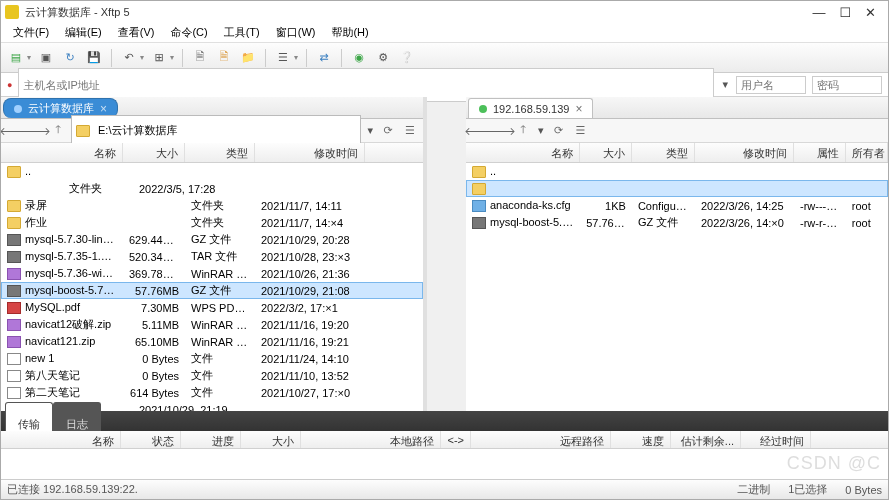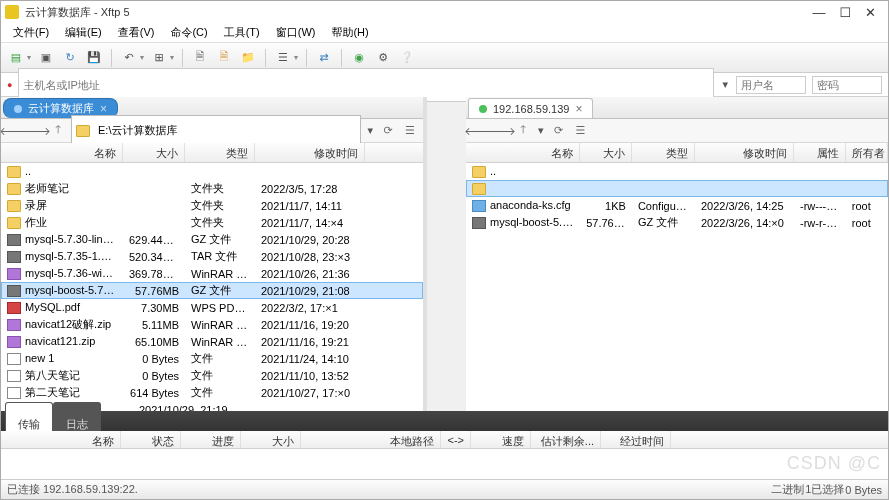--- a/index.html
+++ b/index.html
@@ -60,21 +60,21 @@
   .ficon.pdf { background: #d64545; border: 1px solid #a52b2b; }
   .ficon.zip { background: #b077d8; border: 1px solid #8b52b1; }
   .ficon.gz { background: #777; border: 1px solid #555; }
   .ficon.auto { background: #6fb0e6; border: 1px solid #4a8bc1; }
   
   .bottabs { height: 20px; background: linear-gradient(#444,#333); display: flex; align-items: flex-end; padding: 0 4px; }
   .btab { height: 18px; padding: 14px 12px; color: #ddd; border: 1px solid #555; border-bottom: none; border-radius: 3px 3px 0 0; background: #555; cursor: pointer; }
   .btab.active { background: #fff; color: #333; }
   .bothdr { height: 18px; display: flex; background: linear-gradient(#fdfdfd,#eee); border-bottom: 1px solid #d0d0d0; }
   .botbody { height: 30px; background: #fff; }
-  .statusbar { height: 20px; background: linear-gradient(#fdfdfd,#e8e8e8); border-top: 1px solid #ccc; display: flex; align-items: center; padding: 0 6px; gap: 1px; color: #555; }
+  .statusbar { height: 20px; background: linear-gradient(#fdfdfd,#e8e8e8); border-top: 1px solid #ccc; display: flex; align-items: center; padding: 0 6px; gap: 18px; color: #555; }
   .statusbar .spacer { flex: 1; }
   .watermark { position: absolute; right: 8px; bottom: 26px; color: rgba(120,120,120,.25); font-size: 18px; letter-spacing: 1px; pointer-events: none; }
   
   .L .c1 { width: 122px; } .L .c2 { width: 62px; text-align: right; } .L .c3 { width: 70px; } .L .c4 { width: 110px; }
   .R .c1 { width: 120px; } .R .c2 { width: 54px; text-align: right; } .R .c3 { width: 66px; } .R .c4 { width: 104px; } .R .c5 { width: 54px; } .R .c6 { width: 44px; }
 </style>
 </head>
 <body>
 
 <div class="titlebar">
@@ -160,21 +160,20 @@
         <div class="col c4">修改时间</div>
       </div>
     <div class="listbody" id="llist">
         <div class="row">
           <div class="cell c1"><span class="ficon folder"></span><span>..</span></div>
           <div class="cell c2"></div>
           <div class="cell c3"></div>
           <div class="cell c4"></div>
         </div>
         <div class="row">
-          <div class="cell c1"><span class="ficon folder"></span><span>老师笔记</span></div>
           <div class="cell c2"></div>
           <div class="cell c3">文件夹</div>
           <div class="cell c4">2022/3/5, 17:28</div>
         </div>
         <div class="row">
           <div class="cell c1"><span class="ficon folder"></span><span>录屏</span></div>
           <div class="cell c2"></div>
           <div class="cell c3">文件夹</div>
           <div class="cell c4">2021/11/7, 14:11</div>
         </div>
@@ -319,20 +318,21 @@
     <div class="btab active">传输</div>
     <div class="btab">日志</div>
   </div>
 <div class="bothdr" id="bhdr">
     <div class="col" style="width: 120px;">名称</div>
     <div class="col" style="width: 60px;">状态</div>
     <div class="col" style="width: 60px;">进度</div>
     <div class="col" style="width: 60px;">大小</div>
     <div class="col" style="width: 140px;">本地路径</div>
     <div class="col" style="width: 30px;">&lt;-&gt;</div>
+    <div class="col" style="width: 140px;">远程路径</div>
     <div class="col" style="width: 60px;">速度</div>
     <div class="col" style="width: 70px;">估计剩余...</div>
     <div class="col" style="width: 70px;">经过时间</div>
   </div>
 <div class="botbody"></div>
 
 <div class="statusbar">
   <span>已连接 192.168.59.139:22.</span>
   <span class="spacer"></span>
   <span>二进制</span>

